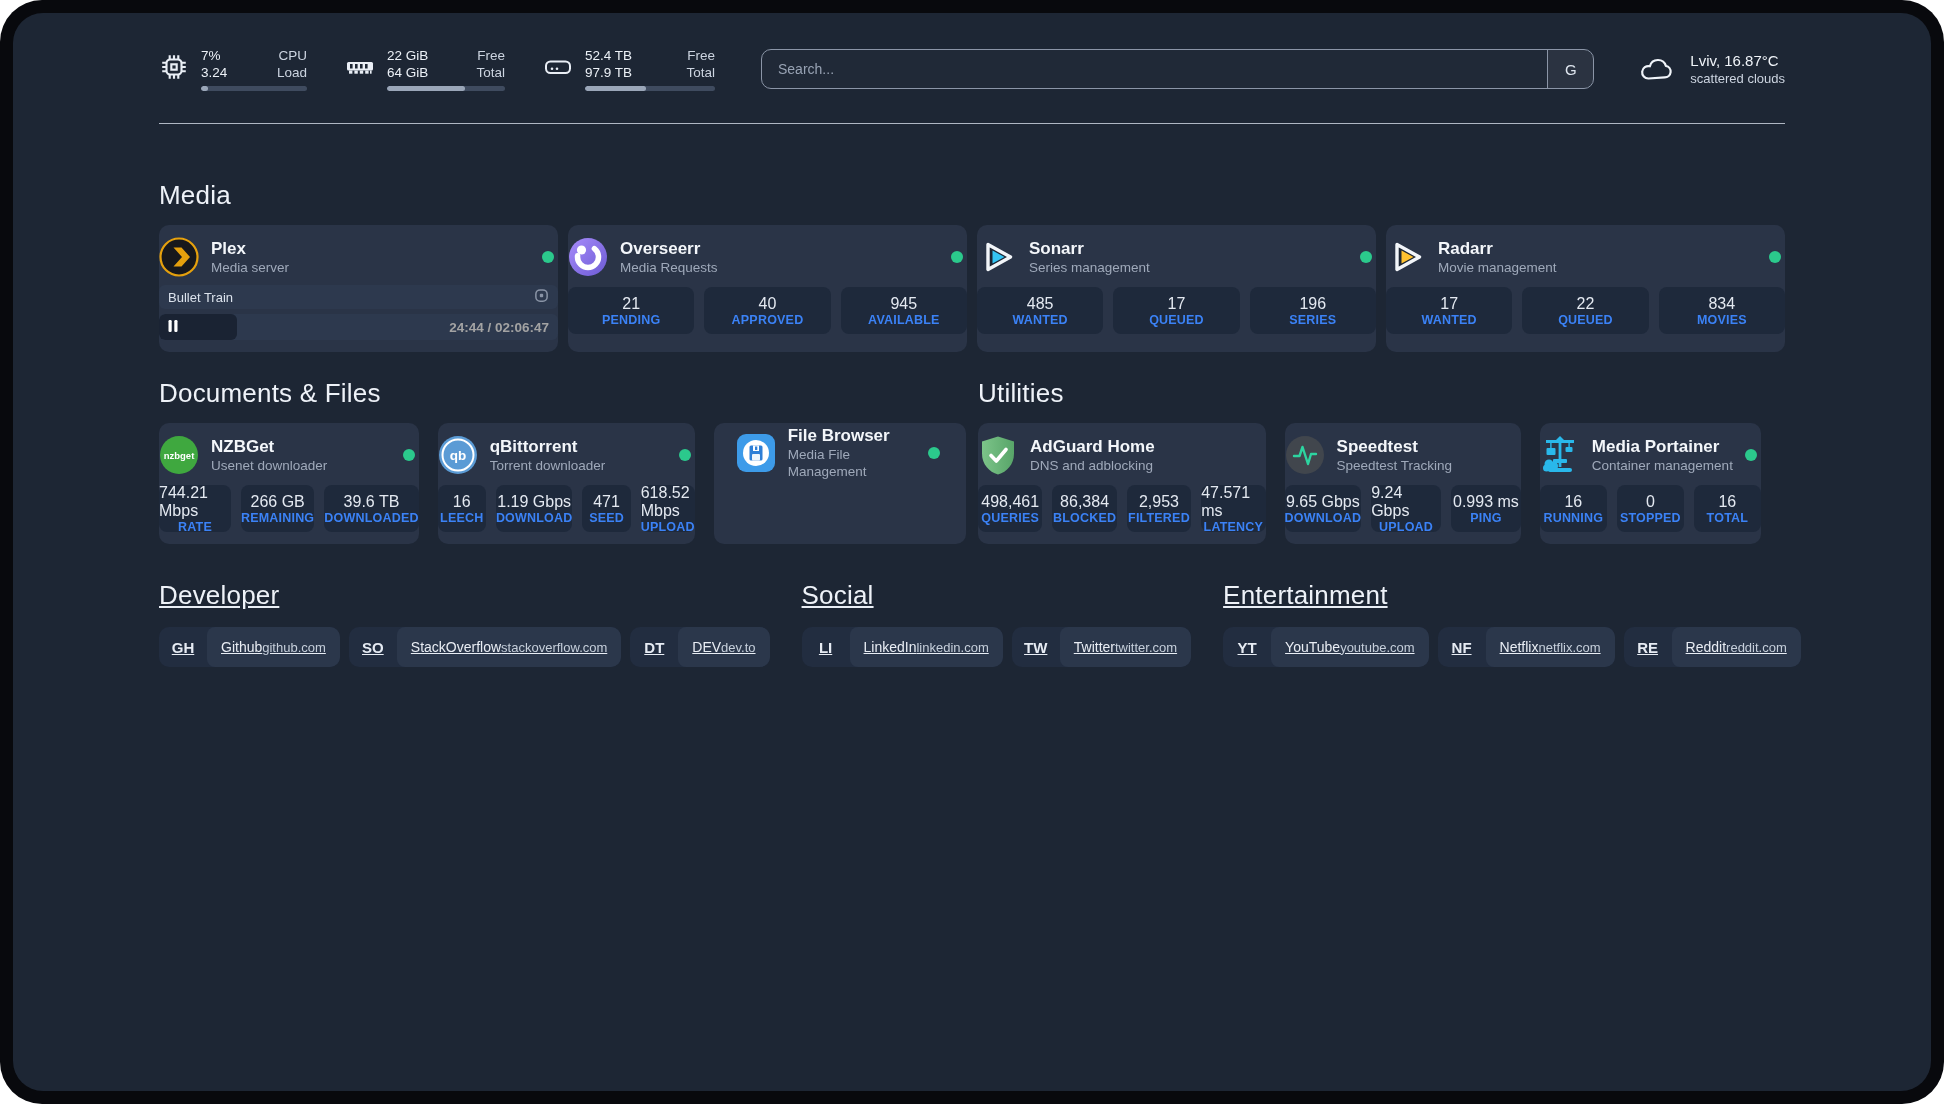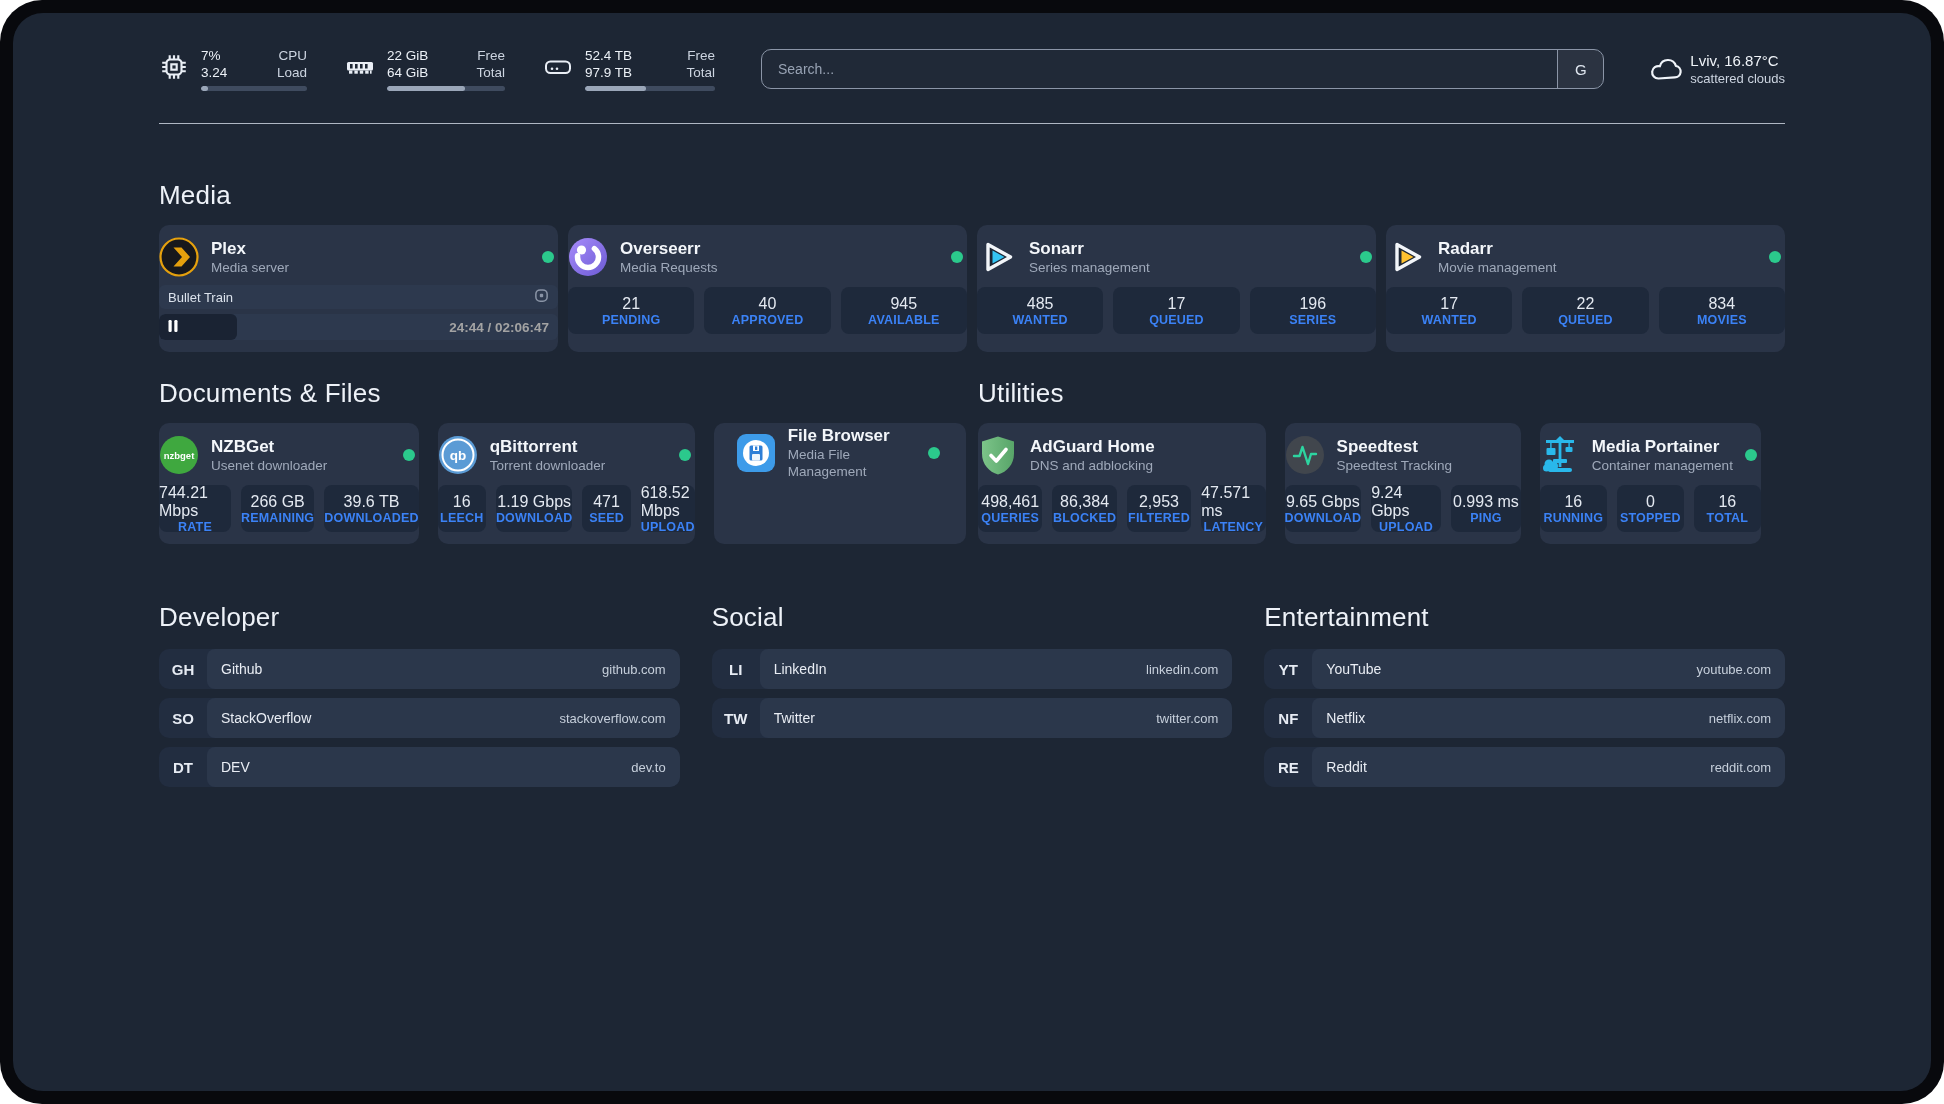--- a/index.html
+++ b/index.html
@@ -29,21 +29,21 @@
   .res-bar { margin-top:5px; height:5px; border-radius:3px; background:#3f4b5f; overflow:hidden; }
   .res-fill { height:100%; background:#9aa6b8; border-radius:3px; }
 
   .search { flex:1; margin:0 44px 0 46px; display:flex; align-items:stretch;
             border:1px solid #8b95a7; border-radius:10px; height:40px; overflow:hidden; background:rgba(255,255,255,0.015); }
   .search input { flex:1; background:transparent; border:none; outline:none; color:#e8edf4; font-size:14px; padding:0 16px; }
   .search input::placeholder { color:#98a3b4; }
   .search-btn { width:46px; background:rgba(255,255,255,0.05); border:none; border-left:1px solid #8b95a7;
                 color:#dfe6ef; font-size:15px; cursor:pointer; }
 
-  .weather { display:flex; gap:4px; align-items:center; }
+  .weather { display:flex; gap:14px; align-items:center; }
   .weather-icon { width:38px; height:30px; flex:none; }
   .weather-loc { font-size:15px; color:#f0f4f9; line-height:19px; }
   .weather-sub { font-size:13px; color:#ccd4e0; line-height:17px; }
 
   .divider { border:none; border-top:1.5px solid #c9d1dd; opacity:.85; margin:28px 0 0; }
 
   
   .section-heading { font-size:26px; font-weight:500; color:#eef2f8; margin:0; letter-spacing:.2px; }
   .mt-media { margin-top:56px; }
 
@@ -71,22 +71,22 @@
                      justify-content:space-between; padding:0 9px; font-size:13px; color:#dbe2ec; }
   .media-progress-bar { margin-top:5px; height:26px; background:#2d394e; border-radius:6px;
                         position:relative; display:flex; align-items:center; overflow:hidden; }
   .media-progress-fill { position:absolute; left:0; top:0; bottom:0; background:#1a2333; border-radius:6px;
                          display:flex; align-items:center; padding-left:9px; }
   .media-time { margin-left:auto; font-size:13.5px; font-weight:600; color:#a3a3a3; padding-right:9px; position:relative; }
 
   .card.slim { padding:10px 22px; }
 
   
-  .bookmarks { display:grid; grid-template-columns:repeat(3,1fr); gap:32px; margin-top:58px; }
-  .bm-list { display:flex; flex-direction:column; gap:9px; margin-top:16px; }
+  .bookmarks { display:grid; grid-template-columns:repeat(3,1fr); gap:32px; margin-top:36px;text-decoration:underline; }
+  .bm-list { display:flex; flex-direction:row; gap:9px; margin-top:16px; }
   .bm-item { height:40px; background:#222d40; border-radius:10px; display:flex; align-items:center;
              overflow:hidden; cursor:pointer; }
   .bm-abbr { width:48px; text-align:center; font-size:15px; font-weight:600; color:#e6ebf3; flex:none; }
   .bm-bar { flex:1; align-self:stretch; background:#2b374b; border-radius:8px; display:flex;
             align-items:center; justify-content:space-between; padding:0 14px; }
   .bm-name { font-size:14px; color:#e9edf4; }
   .bm-domain { font-size:13px; color:#c6cfdb; }
 </style>
 </head>
 <body>

